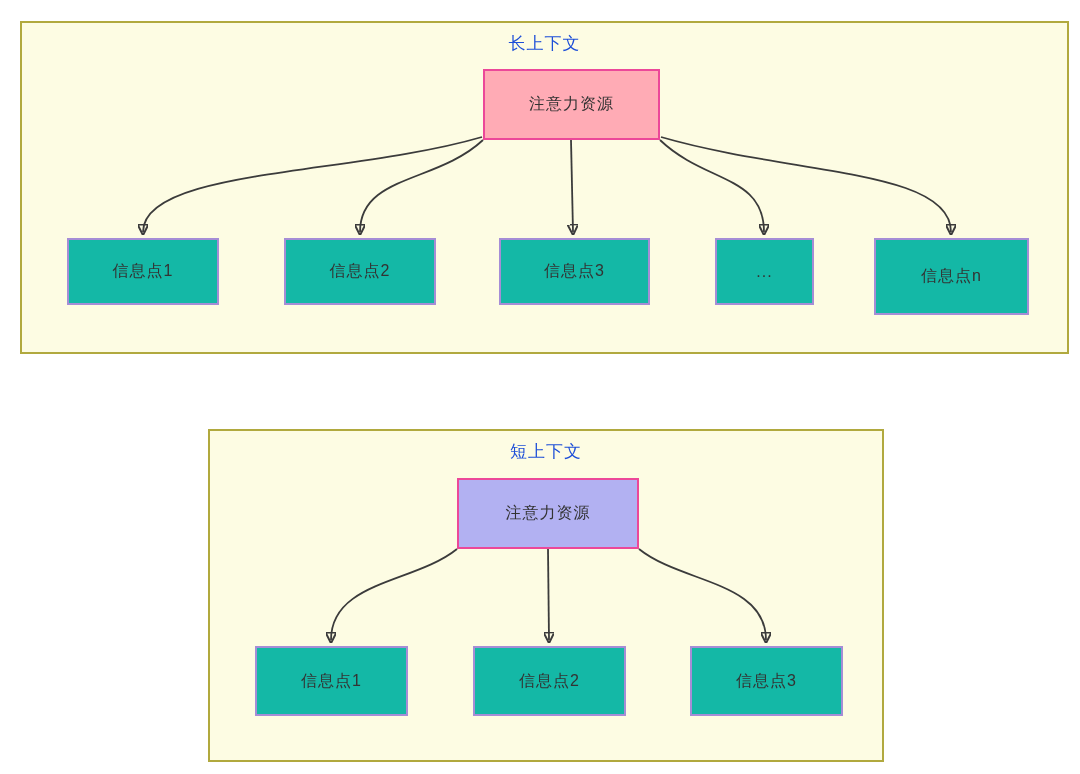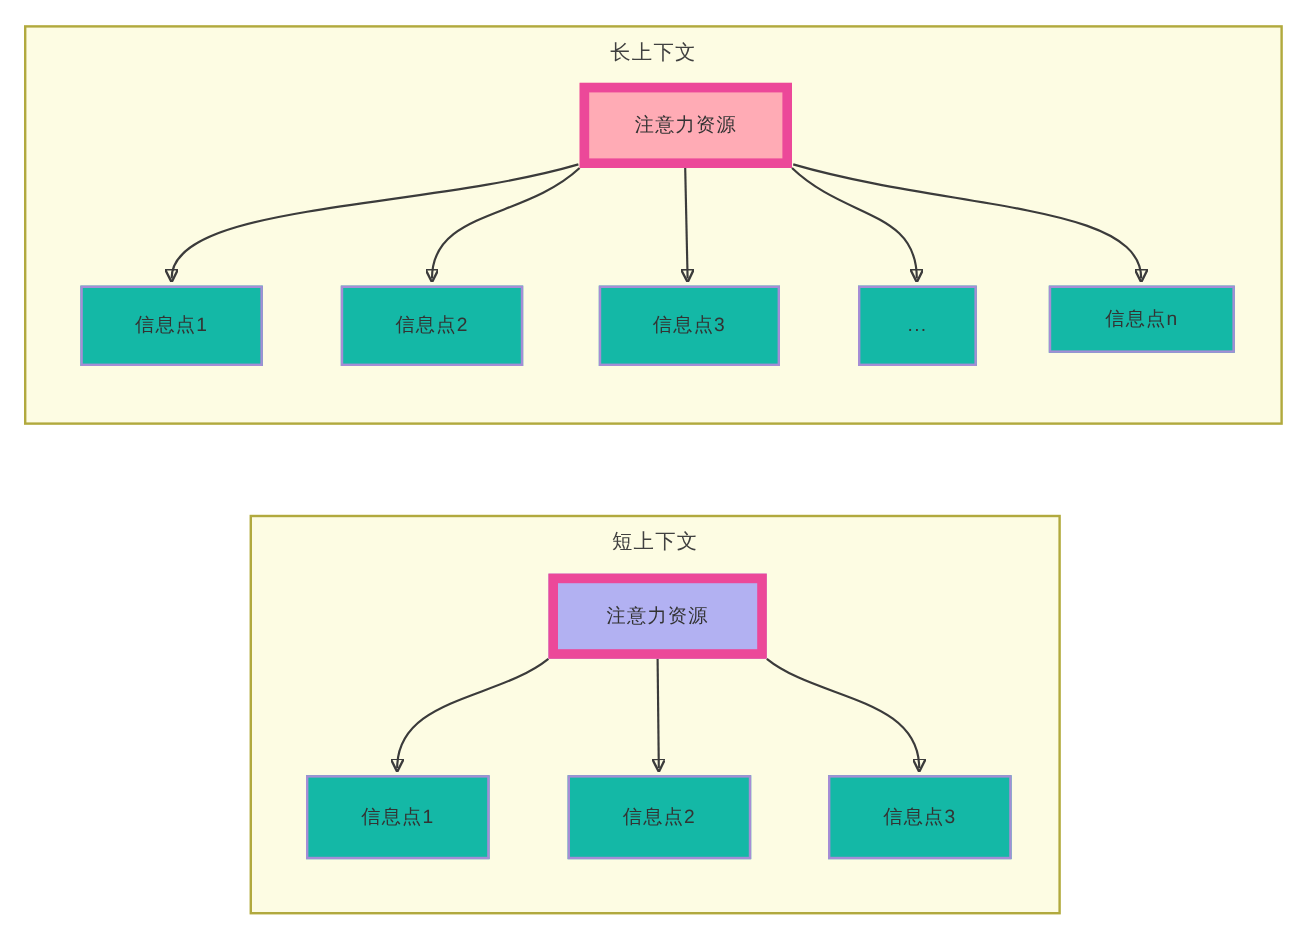--- a/index.html
+++ b/index.html
@@ -21,35 +21,35 @@
     background: #fdfce3;
     border: 2px solid #b1a93e;
   }
   .panel-title {
     position: absolute;
     top: 9px;
     left: 0;
     width: 100%;
     text-align: center;
     font-size: 17px;
-    color: #404040;
+    color: #1d4ed8;
     letter-spacing: 1px;
   }
   .node {
     position: absolute;
     box-sizing: border-box;
     display: flex;
     align-items: center;
     justify-content: center;
     font-size: 16px;
     color: #333333;
     letter-spacing: 1px;
   }
   .source-node {
-    border: 8px solid #ec4899;
+    border: 2px solid #ec4899;
   }
   .info-node {
     border: 2px solid #a58dd6;
     background: #14b8a6;
   }
   .arrows {
     position: absolute;
     left: 0;
     top: 0;
     pointer-events: none;
@@ -81,21 +81,21 @@
       <path d="M 638 117 C 683 160, 742 152, 742 209" marker-end="url(#ah1)"></path>
       <path d="M 639 114 C 770 152, 929 146, 929 209" marker-end="url(#ah1)"></path>
     </svg>
 
     <div class="node source-node" style="left: 461px; top: 46px; width: 177px; height: 71px; background: rgb(255, 171, 181);">注意力资源</div>
 
     <div class="node info-node" style="left:45px; top:215px; width:152px; height:67px;">信息点1</div>
     <div class="node info-node" style="left:262px; top:215px; width:152px; height:67px;">信息点2</div>
     <div class="node info-node" style="left:477px; top:215px; width:151px; height:67px;">信息点3</div>
     <div class="node info-node" style="left:693px; top:215px; width:99px; height:67px;">...</div>
-    <div class="node info-node" style="left:852px; top:215px; width:155px; height:56px;text-align:center;">信息点n</div>
+    <div class="node info-node" style="left:852px; top:215px; width:155px; height:77px;text-align:center;">信息点n</div>
   </div>
 
   <div class="panel" style="left:208px; top:429px; width:676px; height:333px;">
 
     <div class="panel-title">短上下文</div>
 
     <svg class="arrows" width="672" height="329" viewBox="0 0 672 329">
       <defs>
         <marker id="ah2" viewBox="0 0 10 10" refX="7" refY="5" markerWidth="6" markerHeight="6" orient="auto-start-reverse">
           <path d="M 0 0 L 10 5 L 0 10 z" fill="#3b3b3b" stroke="none"></path>

